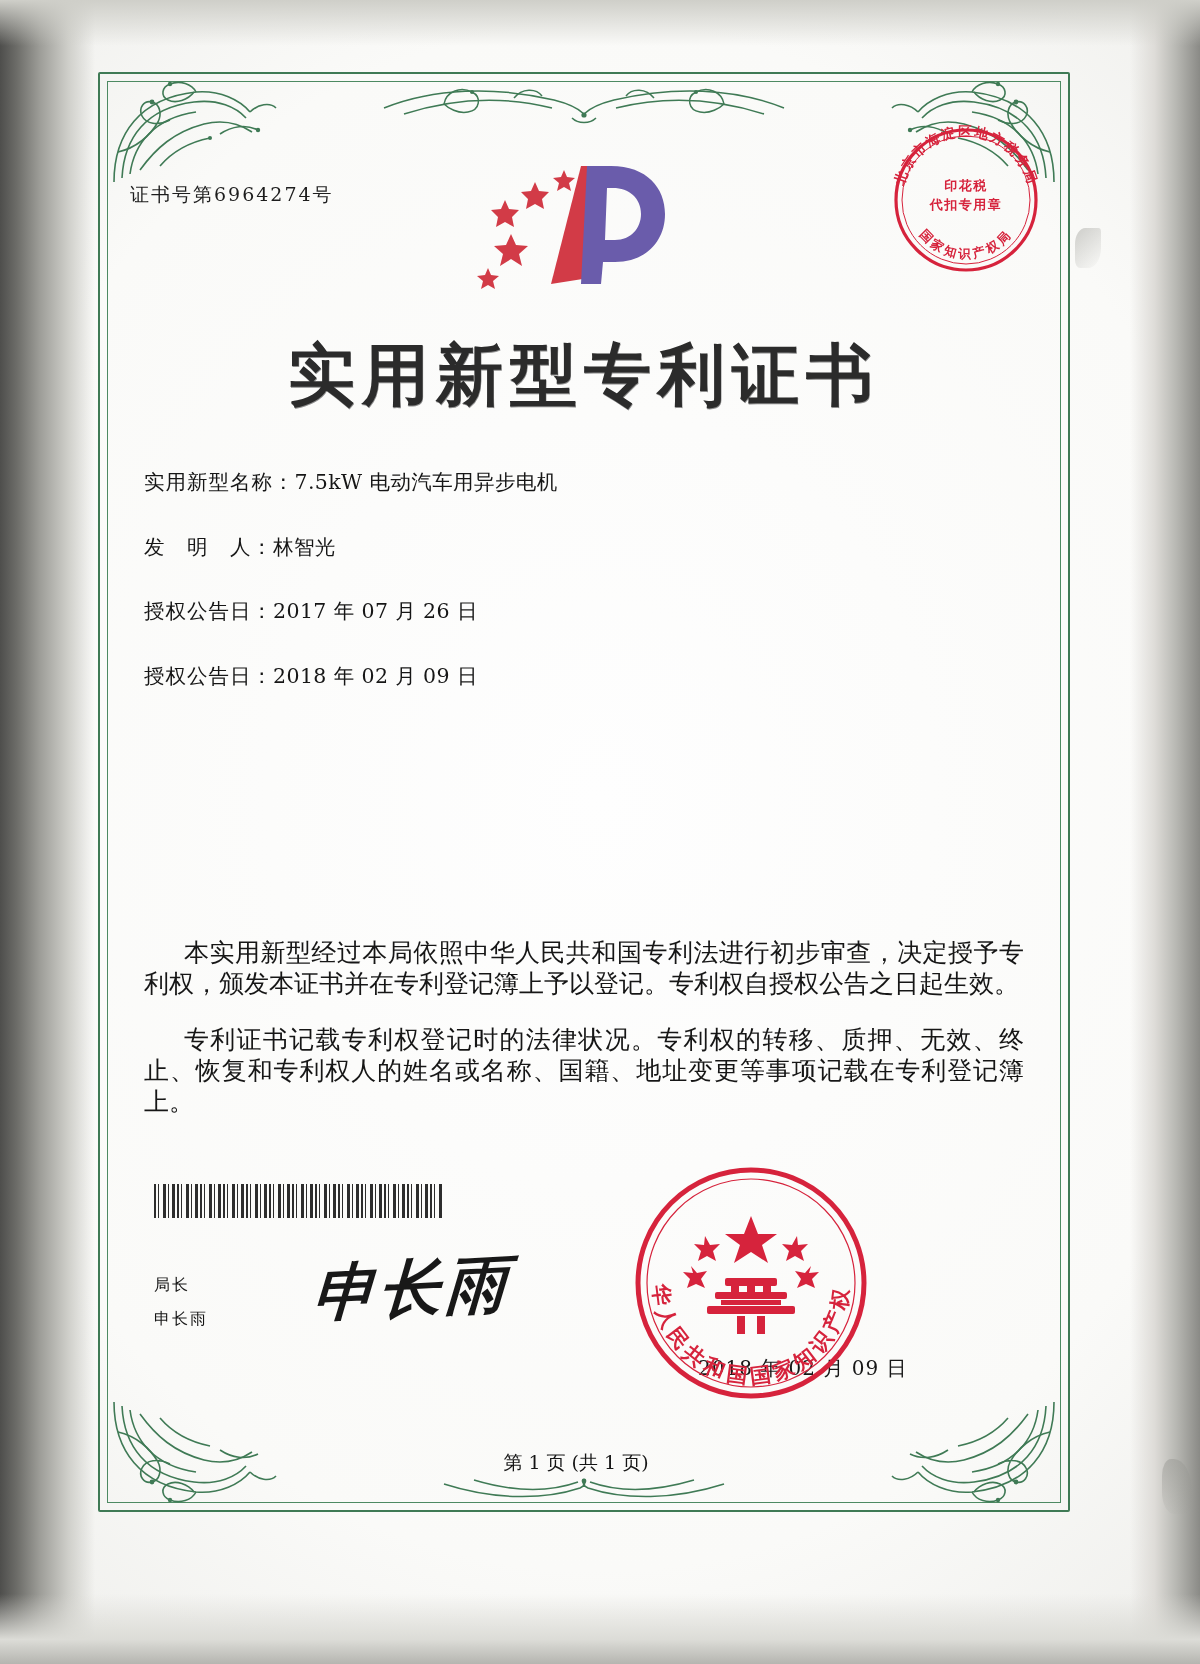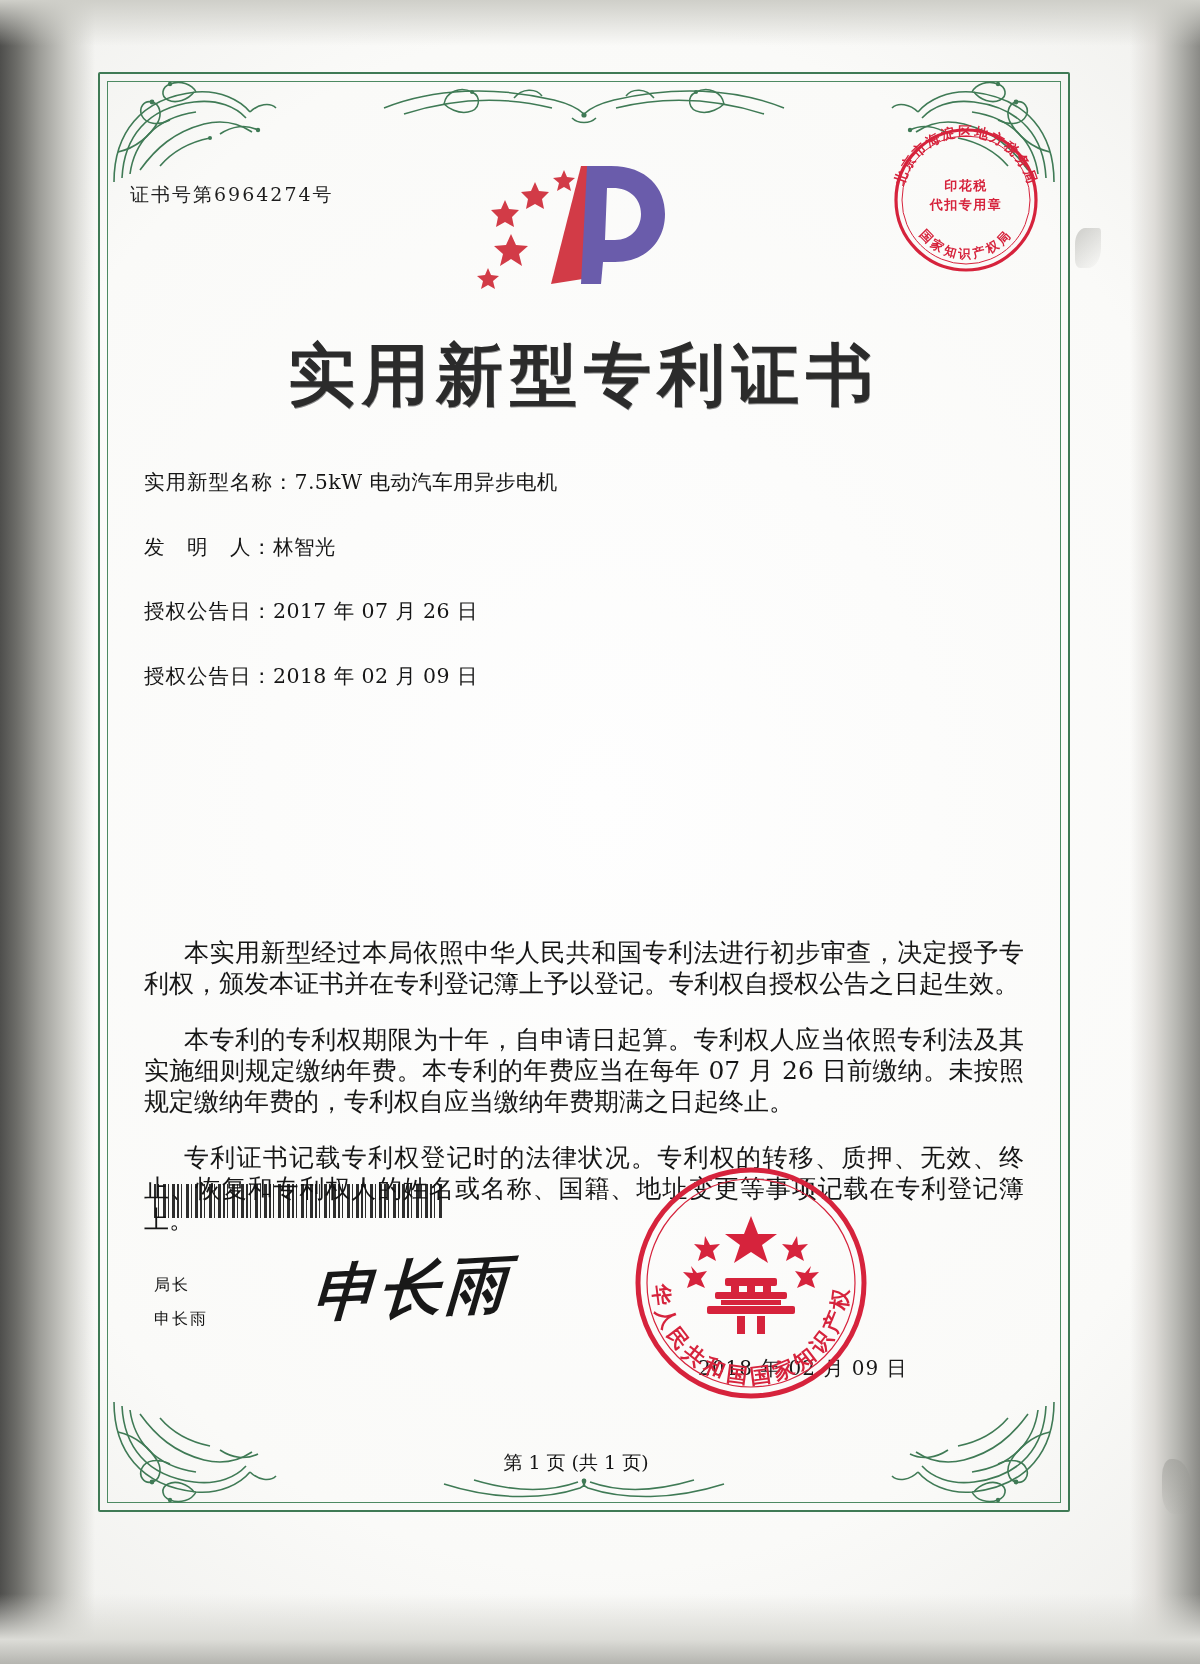--- a/index.html
+++ b/index.html
@@ -388,21 +388,20 @@
       <div class="field">
         <span class="lbl">授权公告日：</span><span class="val">2017 年 07 月 26 日</span>
       </div>
       <div class="field">
         <span class="lbl">授权公告日：</span><span class="val">2018 年 02 月 09 日</span>
       </div>
     </div>
 
     <div class="paras">
       <p class="para">本实用新型经过本局依照中华人民共和国专利法进行初步审查，决定授予专利权，颁发本证书并在专利登记簿上予以登记。专利权自授权公告之日起生效。</p>
-      <p class="para">本专利的专利权期限为十年，自申请日起算。专利权人应当依照专利法及其实施细则规定缴纳年费。本专利的年费应当在每年 07 月 26 日前缴纳。未按照规定缴纳年费的，专利权自应当缴纳年费期满之日起终止。</p>
       <p class="para">专利证书记载专利权登记时的法律状况。专利权的转移、质押、无效、终止、恢复和专利权人的姓名或名称、国籍、地址变更等事项记载在专利登记簿上。</p>
     </div>
 
     <div class="barcode"></div>
 
     <div class="sign-block">
       <div>局长</div>
       <div>申长雨</div>
     </div>
     <div class="signature">申长雨</div>

